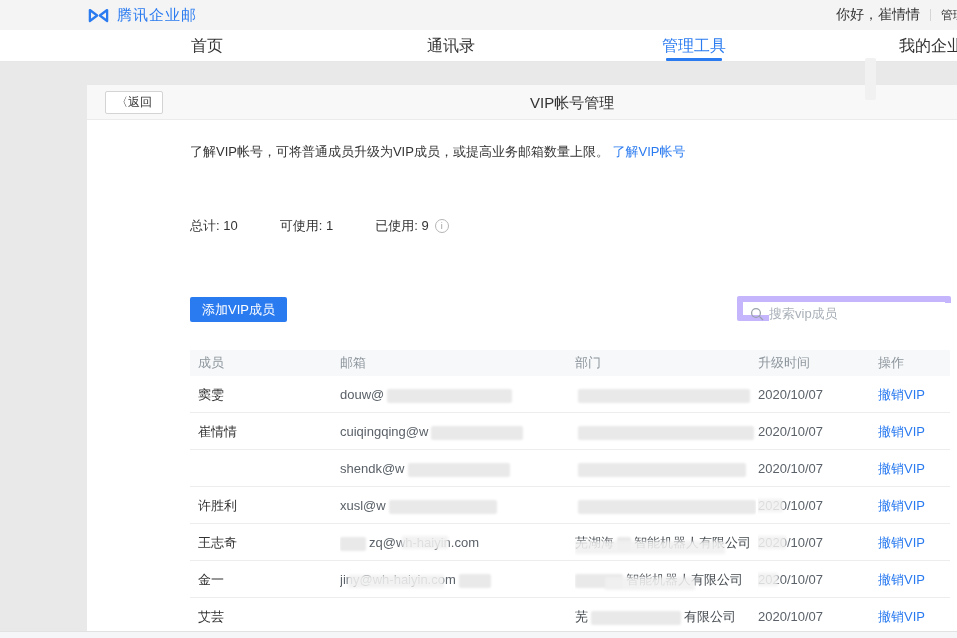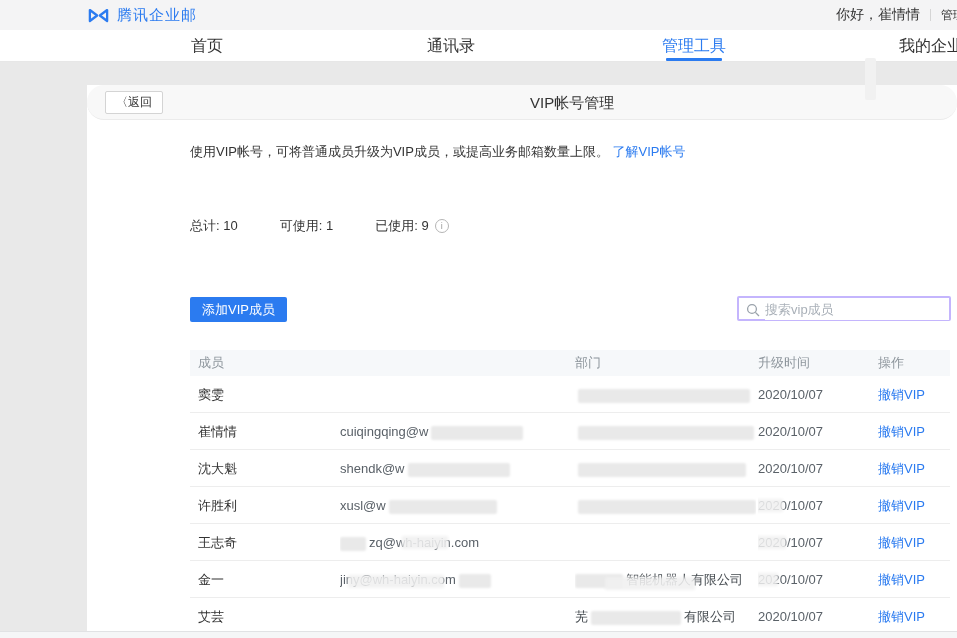--- a/index.html
+++ b/index.html
@@ -22,33 +22,33 @@
   .nav-tab.active { color:#2b7bf0; }
   .nav-underline { position:absolute; top:28px; left:666px; width:56px; height:3px; background:#2b7bf0; border-radius:1px; }
 
   
   .page-bg { position:absolute; left:0; top:62px; width:957px; height:576px; background:#e9e9e9; }
   .bottom-strip { position:absolute; left:0; top:631px; width:957px; height:7px; background:#f5f6f7; border-top:1px solid #e1e2e4; }
   .scroll-thumb { position:absolute; left:865px; top:58px; width:11px; height:42px; background:#f1f1f1; border-radius:2px; }
 
   
   .panel { position:absolute; left:87px; top:85px; width:870px; height:546px; background:#fff; }
-  .panel-header { position:absolute; left:0; top:0; width:870px; height:35px; background:#f8f8f8; border-bottom:1px solid #ebebeb;border-radius:17px; }
+  .panel-header { position:absolute; left:0; top:0; width:870px; height:35px; background:#f8f8f8; border-bottom:1px solid #ebebeb; }
   .back-btn { position:absolute; left:18px; top:6px; height:23px; padding:0 10px; background:#fff; border:1px solid #d4d4d4; border-radius:2px; font-size:12px; color:#333; line-height:21px; cursor:pointer; }
   .panel-title { position:absolute; left:443px; top:0; height:17px; line-height:35px; font-size:15px; color:#333; white-space:nowrap; }
 
   .desc { position:absolute; left:103px; top:58px; font-size:13px; color:#333; white-space:nowrap; }
   .desc a { color:#2b7bf0; text-decoration:none; cursor:pointer; }
 
   .stats { position:absolute; left:103px; top:132px; display:flex; align-items:center; gap:42px; font-size:13px; color:#333; }
   .stat-item { display:flex; align-items:center; gap:6px; }
   .info-icon { display:inline-block; width:14px; height:14px; border:1px solid #b5b5b5; border-radius:50%; color:#9a9a9a; font-size:9px; line-height:12px; text-align:center; font-style:normal; }
 
   .add-btn { position:absolute; left:103px; top:212px; width:97px; height:25px; background:#2b7bf0; color:#fff; font-size:13px; border:none; border-radius:2px; cursor:pointer; }
-  .search-box { position:absolute; left:650px; top:211px; width:214px; height:25px; background:#fff; border:2px solid #c4b5fd; border-radius:2px; }
+  .search-box { position:absolute; left:650px; top:211px; width:214px; height:25px; background:#fff; border:6px solid #c4b5fd; border-radius:2px; }
   .search-box svg { position:absolute; left:7px; top:5px; }
   .search-input { position:absolute; left:26px; top:1px; width:184px; height:21px; border:none; outline:none; font-size:13px; color:#333; font-family:inherit; }
   .search-input::placeholder { color:#a9b0b8; }
 
   
   .vip-table { position:absolute; left:103px; top:265px; width:760px; }
   .thr { position:relative; height:26px; background:#f6f8fa; }
   .trow { position:relative; height:37px; border-bottom:1px solid #ededed; background:#fff; }
   .trow:last-child { border-bottom:2px solid #c4b5fd; }
   .c { position:absolute; top:0; height:100%; font-size:13px; white-space:nowrap; overflow:hidden; }
@@ -96,21 +96,21 @@
 
   <div class="page-bg"></div>
 
   <div class="panel">
     <div class="panel-header">
       <button class="back-btn">〈返回</button>
       <span class="panel-title">VIP帐号管理</span>
     </div>
 
     <div class="desc">
-      <span>使用VIP帐号，可将普通成员升级为VIP成员，或提高业务邮箱数量上限。</span>
+      <span>了解VIP帐号，可将普通成员升级为VIP成员，或提高业务邮箱数量上限。</span>
       <a>了解VIP帐号</a>
     </div>
 
     <div class="stats">
       <span class="stat-item">总计: 10</span>
       <span class="stat-item">可使用: 1</span>
       <span class="stat-item">
         <span>已使用: 9</span>
         <i class="info-icon">i</i>
       </span>
@@ -122,59 +122,61 @@
       <svg width="14" height="14" viewBox="0 0 14 14">
         <circle cx="6" cy="6" r="4.4" fill="none" stroke="#9aa2ab" stroke-width="1.3"></circle>
         <line x1="9.4" y1="9.4" x2="13" y2="13" stroke="#9aa2ab" stroke-width="1.3"></line>
       </svg>
       <input class="search-input" type="text" placeholder="搜索vip成员" style="">
     </div>
 
     <div class="vip-table">
       <div class="thr">
         <div class="c c-name">成员</div>
+        <div class="c c-email">邮箱</div>
         <div class="c c-dept">部门</div>
         <div class="c c-time">升级时间</div>
         <div class="c c-action">操作</div>
       </div>
 
       <div class="trow">
         <div class="c c-name">窦雯</div>
+        <div class="c c-email"><span>douw@</span><span class="pill" style="width:125px"></span></div>
         <div class="c c-dept"><span></span><span class="pill" style="width:172px"></span><span></span></div>
         <div class="c c-time"><span>2020/10/07</span></div>
         <div class="c c-action"><a class="link">撤销VIP</a></div>
       </div>
 
       <div class="trow">
         <div class="c c-name">崔情情</div>
         <div class="c c-email"><span>cuiqingqing@w</span><span class="pill" style="width:92px"></span></div>
         <div class="c c-dept"><span></span><span class="pill" style="width:176px"></span><span></span></div>
         <div class="c c-time"><span>2020/10/07</span></div>
         <div class="c c-action"><a class="link">撤销VIP</a></div>
       </div>
 
       <div class="trow">
-        <div class="c c-name">沈大魁</div>
         <div class="c c-email"><span>shendk@w</span><span class="pill" style="width:102px"></span></div>
         <div class="c c-dept"><span></span><span class="pill" style="width:168px"></span><span></span></div>
         <div class="c c-time"><span>2020/10/07</span></div>
         <div class="c c-action"><a class="link">撤销VIP</a></div>
       </div>
 
       <div class="trow">
         <div class="c c-name">许胜利</div>
         <div class="c c-email"><span>xusl@w</span><span class="pill" style="width:108px"></span></div>
         <div class="c c-dept"><span></span><span class="pill" style="width:178px"></span><span></span></div>
         <div class="c c-time"><span>2020/10/07</span><i class="smudge" style="left:-3px;width:28px;"></i></div>
         <div class="c c-action"><a class="link">撤销VIP</a></div>
       </div>
 
       <div class="trow">
         <div class="c c-name">王志奇</div>
         <div class="c c-email"><span class="pill" style="width:26px;margin-left:0;"></span><span>zq@wh-haiyin.com</span><i class="smudge" style="left:62px;width:46px;"></i></div>
+        <div class="c c-dept"><span>芜湖海</span><span class="pill" style="width:14px;"></span><span>智能机器人有限公司</span><i class="smudge" style="left:0;width:150px;top:17px;"></i></div>
         <div class="c c-time"><span>2020/10/07</span><i class="smudge" style="left:-4px;width:32px;"></i></div>
         <div class="c c-action"><a class="link">撤销VIP</a></div>
       </div>
 
       <div class="trow">
         <div class="c c-name">金一</div>
         <div class="c c-email"><span>jiny@wh-haiyin.com</span><span class="pill" style="width:32px;"></span><i class="smudge" style="left:8px;width:96px;top:14px;"></i></div>
         <div class="c c-dept"><span></span><span class="pill" style="width:48px;margin-left:0;"></span><span>智能机器人有限公司</span><i class="smudge" style="left:30px;width:90px;top:16px;"></i></div>
         <div class="c c-time"><span>2020/10/07</span><i class="smudge" style="left:-4px;width:24px;"></i></div>
         <div class="c c-action"><a class="link">撤销VIP</a></div>

